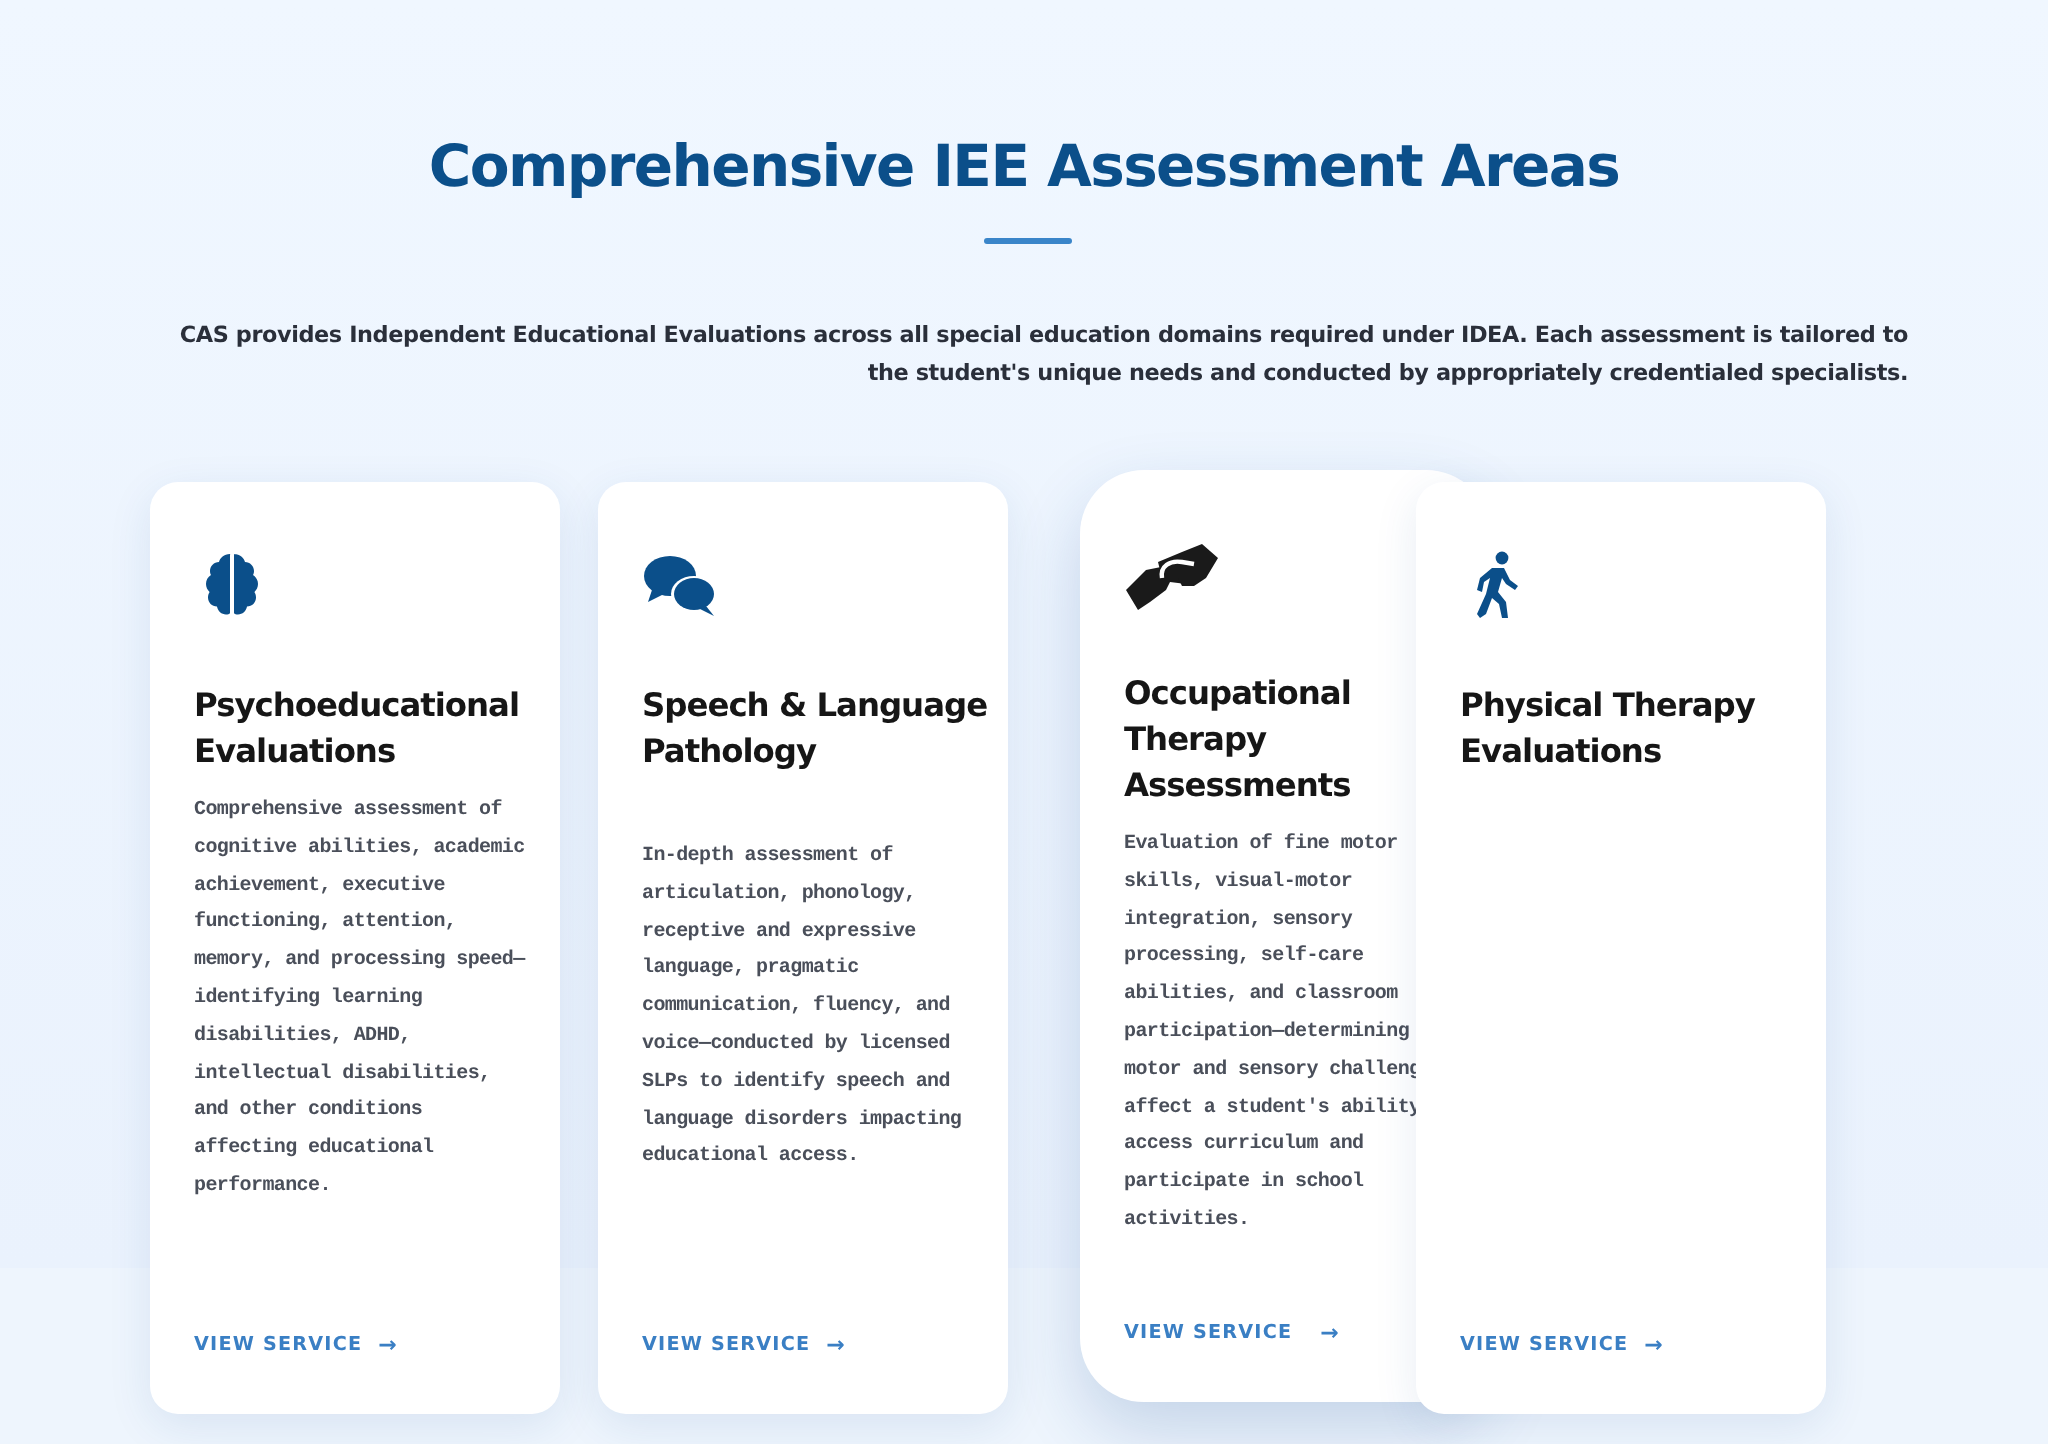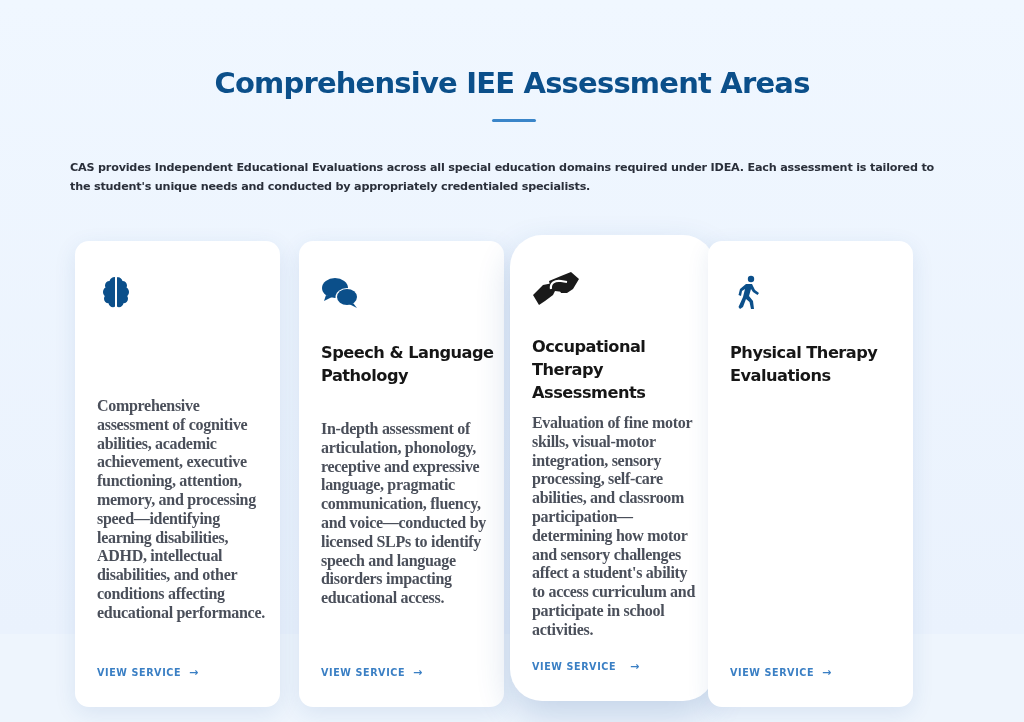--- a/index.html
+++ b/index.html
@@ -18,21 +18,21 @@
       font-family: "DejaVu Sans", sans-serif;
       font-weight: 700; font-size: 29px; letter-spacing: -0.8px;
       color: #0b4f8a;
     }
     .title-rule {
       position: absolute; left: 492px; top: 119px; width: 44px; height: 3px;
       background: #3a85c9; border-radius: 2px;
     }
     .subtitle {
       position: absolute; left: 70px; top: 158px; width: 884px;
-      text-align: left;
+      text-align: right;
       font-family: "DejaVu Sans", sans-serif; font-weight: 700;
       font-size: 11.2px; line-height: 19px; color: #2a2f3a;
       letter-spacing: -0.2px;
     }
     .card {
       position: absolute; top: 241px; width: 205px; height: 466px;
       background: #ffffff; border-radius: 14px;
       box-shadow: 0 6px 22px rgba(30, 80, 150, 0.10);
     }
     .card.hover {
@@ -44,22 +44,22 @@
     }
     .card .icon svg { width: 100%; height: 100%; display: block; }
     .card h3 {
       position: absolute; left: 22px; top: 100px; width: 185px;
       font-family: "DejaVu Sans", sans-serif; font-weight: 700;
       font-size: 16.2px; line-height: 23px; letter-spacing: -0.5px;
       color: #161616;
     }
     .card p {
       position: absolute; left: 22px; width: 170px;
-      font-family: Liberation Serif, serif; font-weight: 700;
-      font-size: 16px; line-height: 18.8px; letter-spacing: -0.3px;
+      font-family: Liberation Mono, monospace; font-weight: 700;
+      font-size: 10px; line-height: 18.8px; letter-spacing: -0.3px;
       color: #4a4f5a;
     }
     .card .link {
       position: absolute; left: 22px; bottom: 28px;
       font-family: "DejaVu Sans", sans-serif; font-weight: 700;
       font-size: 9.6px; letter-spacing: 0.6px;
       color: #3a7fc4; text-decoration: none; cursor: pointer;
       display: flex; align-items: center;
     }
     .card .link .arrow { margin-left: 8px; font-size: 11px; }
@@ -73,20 +73,21 @@
   <div class="title-rule"></div>
   <p class="subtitle">CAS provides Independent Educational Evaluations across all special education domains required under IDEA. Each assessment is tailored to the student's unique needs and conducted by appropriately credentialed specialists.</p>
 
   <div class="card" style="left:75px;">
     <div class="icon">
       <svg viewBox="0 0 40 40">
         <path fill="#0b4f8a" d="M19 4c-3 0-5 2-5.5 4-2.5 0-4.5 2-4.5 4.5 0 .8.2 1.5.5 2-1.6 1-2.5 2.6-2.5 4.5 0 1.6.7 3 1.8 4-.5.8-.8 1.7-.8 2.8 0 2.5 2 4.5 4.5 4.5.3 2.2 2.3 4 4.5 4 1 0 1.6-.3 2-.7V4.3C19.3 4.1 19.2 4 19 4z"></path>
         <path fill="#0b4f8a" d="M21 4c3 0 5 2 5.5 4 2.5 0 4.5 2 4.5 4.5 0 .8-.2 1.5-.5 2 1.6 1 2.5 2.6 2.5 4.5 0 1.6-.7 3-1.8 4 .5.8.8 1.7.8 2.8 0 2.5-2 4.5-4.5 4.5-.3 2.2-2.3 4-4.5 4-1 0-1.6-.3-2-.7V4.3c.3-.2.4-.3.5-.3z"></path>
       </svg>
     </div>
+    <h3>Psychoeducational Evaluations</h3>
     <p style="top:156px;">Comprehensive assessment of cognitive abilities, academic achievement, executive functioning, attention, memory, and processing speed—identifying learning disabilities, ADHD, intellectual disabilities, and other conditions affecting educational performance.</p>
     <a class="link">
       <span>VIEW SERVICE</span>
       <span class="arrow">→</span>
     </a>
   </div>
 
   <div class="card" style="left:299px;padding-left:31px;">
     <div class="icon">
       <svg viewBox="0 0 40 40">
@@ -98,21 +99,21 @@
       </svg>
     </div>
     <h3>Speech &amp; Language Pathology</h3>
     <p style="top:179px;">In-depth assessment of articulation, phonology, receptive and expressive language, pragmatic communication, fluency, and voice—conducted by licensed SLPs to identify speech and language disorders impacting educational access.</p>
     <a class="link">
       <span>VIEW SERVICE</span>
       <span class="arrow">→</span>
     </a>
   </div>
 
-  <div class="card hover" style="left:510px;border-radius:32px;">
+  <div class="card hover" style="left:540px;border-radius:32px;">
     <div class="icon" style="width:50px;height:44px;">
       <svg viewBox="0 0 50 44">
         <path fill="#1a1a1a" d="M2 28 L12 18 L22 16 L30 17 L34 21 L32 25 L24 24 L22 28 L14 34 L8 38 Z"></path>
         <path fill="#1a1a1a" d="M18 14 L30 9 L40 5 L48 12 L42 22 L36 26 L30 26 L28 22 L20 22 Z"></path>
         <path fill="none" stroke="#ffffff" stroke-width="2.2" d="M20 22 C19 16 24 13 30 14 L36 15"></path>
       </svg>
     </div>
     <h3>Occupational Therapy Assessments</h3>
     <p style="top:179px;">Evaluation of fine motor skills, visual-motor integration, sensory processing, self-care abilities, and classroom participation—determining how motor and sensory challenges affect a student's ability to access curriculum and participate in school activities.</p>
     <a class="link">

